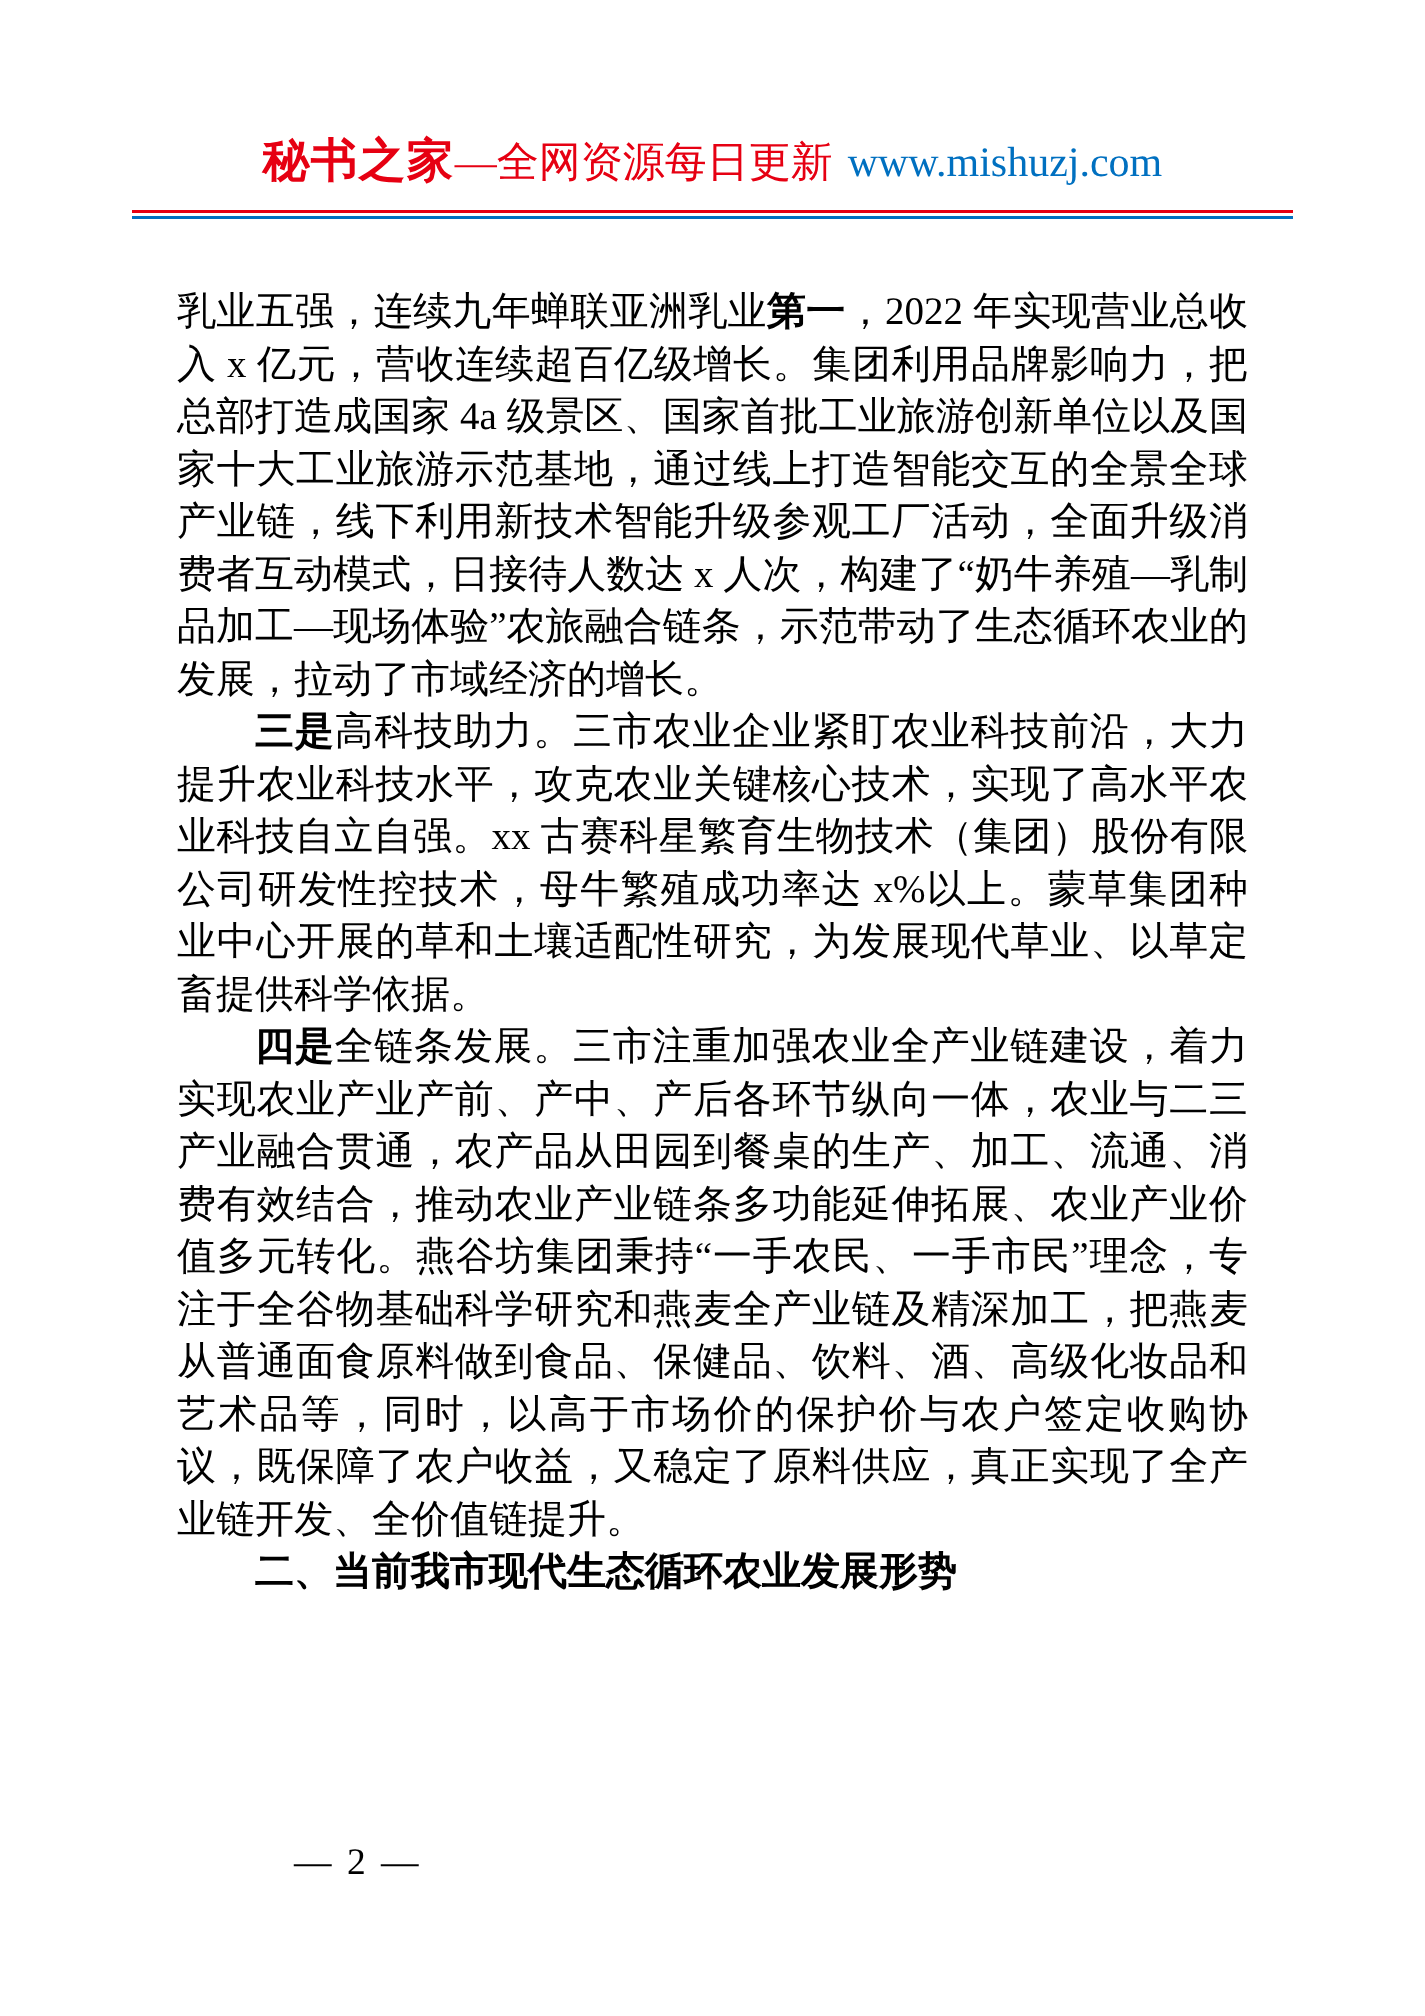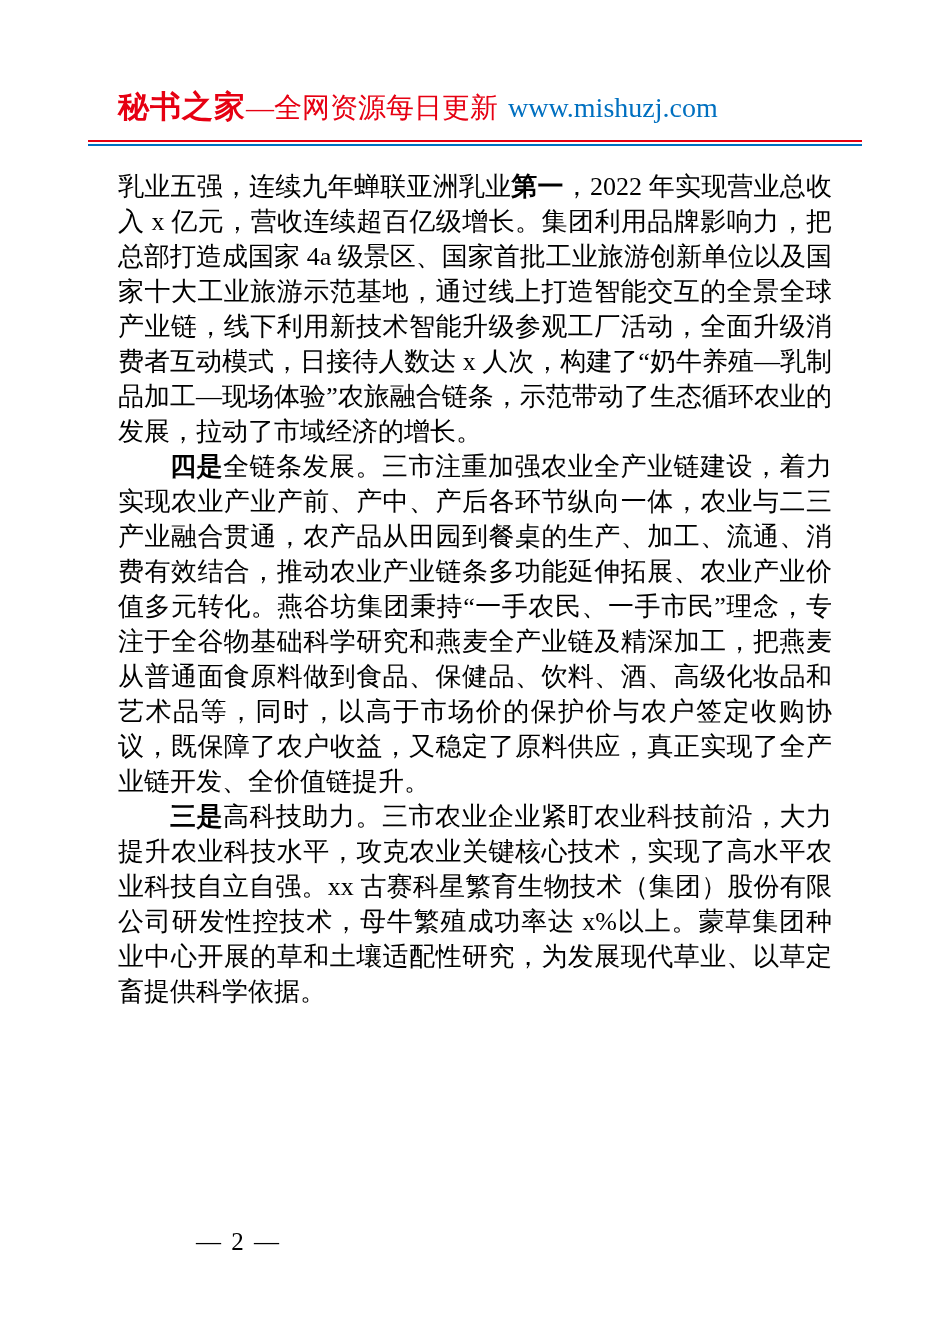--- a/index.html
+++ b/index.html
@@ -10,21 +10,21 @@
     color: #000;
   }
   .page {
     position: relative;
     width: 950px; height: 1344px;
     background: #fff;
     padding: 86px 118px 0 118px;
     overflow: hidden;
   }
   
-  .doc-header { text-align: left; white-space: nowrap; }
+  .doc-header { text-align: center; white-space: nowrap; }
   .site-name {
     color: var(--accent-red, #e60012);
     font-weight: 700;
     font-size: 31px;
     letter-spacing: 1px;
   }
   .tagline {
     color: var(--accent-red, #e60012);
     font-size: 28px;
   }
@@ -32,21 +32,21 @@
     color: var(--accent-blue, #0070c0);
     font-size: 28px;
     margin-left: 10px;
     text-decoration: none;
   }
   .rule { margin: 12px -30px 0 -30px; }
   .rule-red  { height: 2px; background: var(--accent-red, #e60012); }
   .rule-blue { height: 2px; background: var(--accent-blue, #0070c0); margin-top: 2px; }
   
   .doc-body {
-    margin-top: 23px;
+    margin-top: 44px;
     font-size: 26px;
     line-height: 35px;
     text-align: justify;
     text-justify: inter-ideograph;
     color: #000;
   }
   .doc-body p { margin: 0; }
   .doc-body p.indent { text-indent: 2em; }
   .doc-body .bold { font-weight: 700; }
   .doc-body p.heading { font-weight: 700; }
@@ -69,21 +69,22 @@
     <span class="site-name">秘书之家</span><span class="tagline">—全网资源每日更新</span><a class="url">www.mishuzj.com</a>
   </header>
 
   <div class="rule">
     <div class="rule-red"></div>
     <div class="rule-blue"></div>
   </div>
 
   <main class="doc-body" id="doc-body">
       <p class=""><span>乳业五强，连续九年蝉联亚洲乳业</span><span class="bold">第一</span><span>，2022 年实现营业总收入 x 亿元，营收连续超百亿级增长。集团利用品牌影响力，把总部打造成国家 4a 级景区、国家首批工业旅游创新单位以及国家十大工业旅游示范基地，通过线上打造智能交互的全景全球产业链，线下利用新技术智能升级参观工厂活动，全面升级消费者互动模式，日接待人数达 x 人次，构建了“奶牛养殖—乳制品加工—现场体验”农旅融合链条，示范带动了生态循环农业的发展，拉动了市域经济的增长。</span></p>
+      <p class="indent"><span class="bold">三是</span><span>高科技助力。三市农业企业紧盯农业科技前沿，大力提升农业科技水平，攻克农业关键核心技术，实现了高水平农业科技自立自强。xx 古赛科星繁育生物技术（集团）股份有限公司研发性控技术，母牛繁殖成功率达 x%以上。蒙草集团种业中心开展的草和土壤适配性研究，为发展现代草业、以草定畜提供科学依据。</span></p>
       <p class="indent"><span class="bold">四是</span><span>全链条发展。三市注重加强农业全产业链建设，着力实现农业产业产前、产中、产后各环节纵向一体，农业与二三产业融合贯通，农产品从田园到餐桌的生产、加工、流通、消费有效结合，推动农业产业链条多功能延伸拓展、农业产业价值多元转化。燕谷坊集团秉持“一手农民、一手市民”理念，专注于全谷物基础科学研究和燕麦全产业链及精深加工，把燕麦从普通面食原料做到食品、保健品、饮料、酒、高级化妆品和艺术品等，同时，以高于市场价的保护价与农户签定收购协议，既保障了农户收益，又稳定了原料供应，真正实现了全产业链开发、全价值链提升。</span></p>
-      <p class="indent"><span class="bold">三是</span><span>高科技助力。三市农业企业紧盯农业科技前沿，大力提升农业科技水平，攻克农业关键核心技术，实现了高水平农业科技自立自强。xx 古赛科星繁育生物技术（集团）股份有限公司研发性控技术，母牛繁殖成功率达 x%以上。蒙草集团种业中心开展的草和土壤适配性研究，为发展现代草业、以草定畜提供科学依据。</span></p>
+      <p class="indent heading"><span class="bold">二、当前我市现代生态循环农业发展形势</span></p>
     </main>
 
   <footer class="doc-footer">
     <span>— 2 —</span>
   </footer>
 
 </div>
 
 </body></html>

